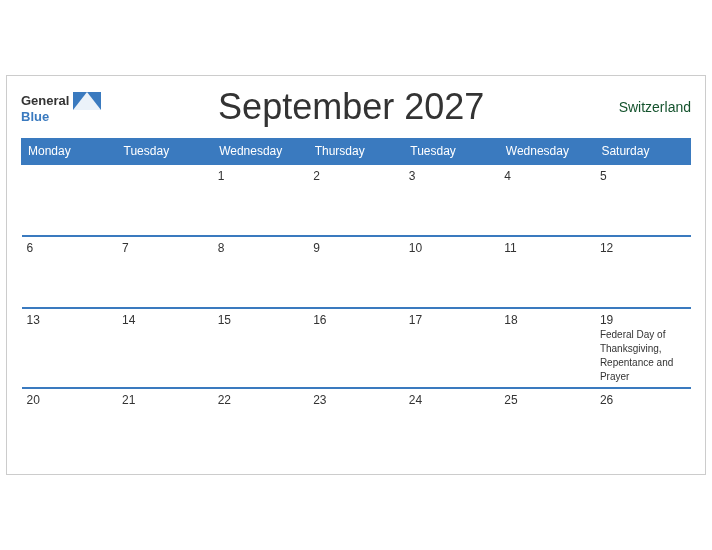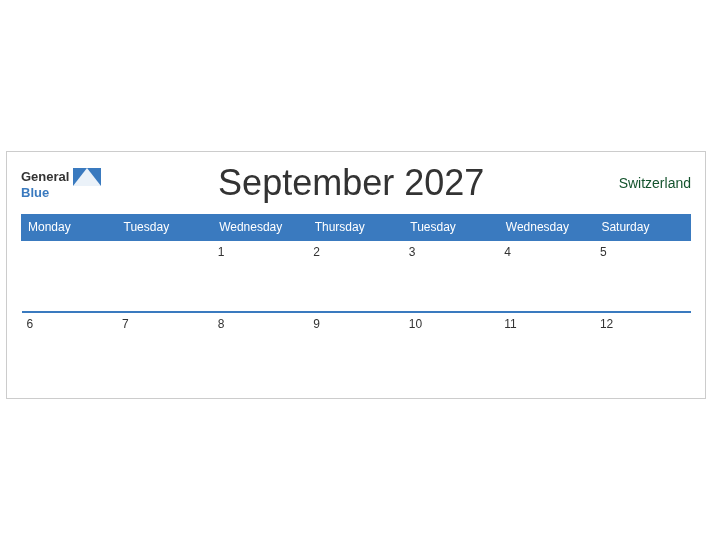--- a/index.html
+++ b/index.html
@@ -167,15 +167,59 @@
           <td>
             <span class="day-num">10</span>
           </td>
           <td>
             <span class="day-num">11</span>
           </td>
           <td>
             <span class="day-num">12</span>
           </td>
         </tr>
+        <tr>
+          <td>
+            <span class="day-num">13</span>
+          </td>
+          <td>
+            <span class="day-num">14</span>
+          </td>
+          <td>
+            <span class="day-num">15</span>
+          </td>
+          <td>
+            <span class="day-num">16</span>
+          </td>
+          <td>
+            <span class="day-num">17</span>
+          </td>
+          <td>
+            <span class="day-num">18</span>
+          </td>
+          <td><span class="day-num">19</span><span class="event-text">Federal Day of Thanksgiving, Repentance and Prayer</span></td>
+        </tr>
+        <tr>
+          <td>
+            <span class="day-num">20</span>
+          </td>
+          <td>
+            <span class="day-num">21</span>
+          </td>
+          <td>
+            <span class="day-num">22</span>
+          </td>
+          <td>
+            <span class="day-num">23</span>
+          </td>
+          <td>
+            <span class="day-num">24</span>
+          </td>
+          <td>
+            <span class="day-num">25</span>
+          </td>
+          <td>
+            <span class="day-num">26</span>
+          </td>
+        </tr>
       </tbody>
   </table>
 </div>
 
 </body></html>

